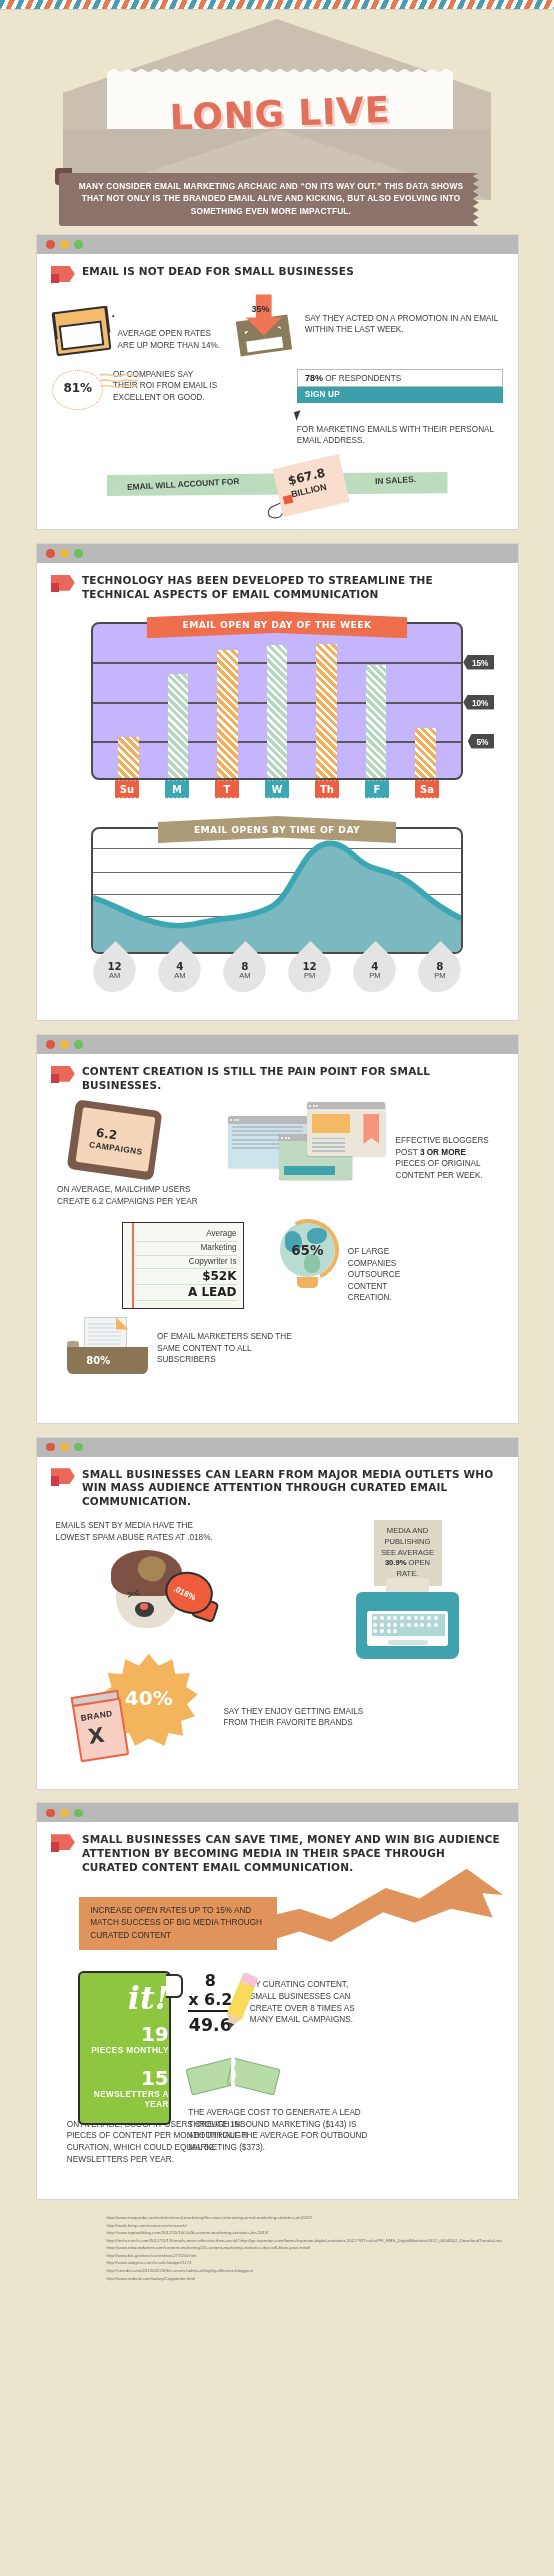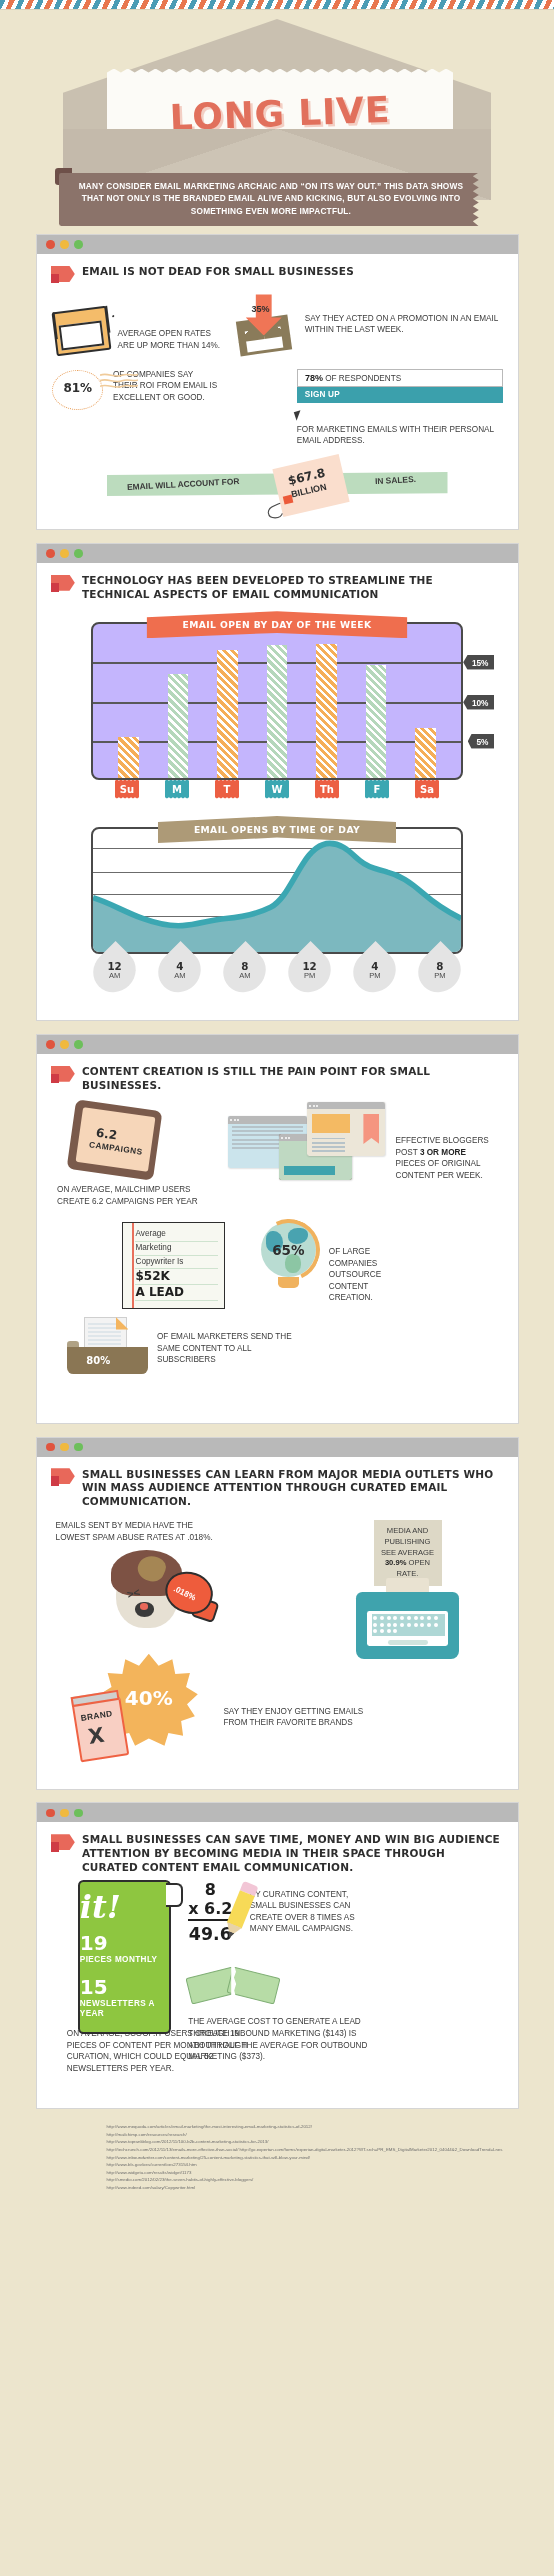--- a/index.html
+++ b/index.html
@@ -236,22 +236,22 @@
     transform:rotate(8deg);letter-spacing:0.4px;}
   .win-stack{position:relative;width:158px;height:79px;flex:0 0 auto;margin-left:16px;}
   .win{position:absolute;border-radius:2.4px;overflow:hidden;box-shadow:0.8px 0.8px 1.6px rgba(0,0,0,.12);}
   .win .tb{height:7.1px;background:#b9b9b9;display:flex;align-items:center;gap:1.6px;padding-left:2.4px;}
   .win .tb i{width:2px;height:2px;border-radius:50%;background:#fff;display:block;}
   .w1{left:0;top:14.3px;width:79px;height:52px;background:#cbe4ec;}
   .w2{left:51px;top:32px;width:73px;height:46px;background:#7a5a4b;}
   .w3{left:79px;top:0;width:78px;height:54px;background:#ece6d8;}
   .lines i{display:block;height:1.9px;background:#b6c3c9;margin:2.4px 4px 0 4px;}
   .s3r2{display:flex;margin-top:14.3px;align-items:flex-start;}
-  .note{position:relative;width:103px;height:87px;background:#f7f8f1;border:1.6px solid #2e2e2e;
-    margin-left:71px;padding:5.5px 6.3px 0 12.7px;}
+  .note{position:relative;width:122px;height:87px;background:#f7f8f1;border:1.6px solid #2e2e2e;
+    margin-left:71px;padding:5.5px 6.3px 0 12.7px;text-align:right;}
   .note .red{position:absolute;left:9.5px;top:0;bottom:0;width:1.3px;background:#e8705c;}
   .note .ln{font-size:8.2px;color:#3b3b3b;line-height:1.55;border-bottom:0.8px solid #cfe3cf;}
   .note .big{font-size:12px;font-weight:bold;color:#1f1f1f;line-height:1.24;
     font-family:"DejaVu Sans",sans-serif;border-bottom:0.8px solid #cfe3cf;}
   .globe{position:relative;width:60px;height:68px;flex:0 0 auto;margin-left:36px;}
   .globe .ball{position:absolute;left:0;top:0;width:55px;height:55px;border-radius:50%;
     background:#b9dcd2;overflow:hidden;}
   .globe .c1{position:absolute;left:4.8px;top:9.5px;width:17.4px;height:20.6px;background:#49a3b0;border-radius:40% 60% 50% 45%;}
   .globe .c2{position:absolute;left:27px;top:6.3px;width:20.6px;height:16px;background:#49a3b0;border-radius:50% 40% 60% 45%;}
   .globe .c3{position:absolute;left:24px;top:32px;width:16px;height:19px;background:#8cc6a4;border-radius:45%;}
@@ -325,21 +325,21 @@
   .media-note b{font-weight:bold;color:#1f1f1f;}
 
   
   .arrow-up{position:relative;width:261px;height:87px;}
   .au{position:absolute;left:0;top:0;width:261px;height:87px;background:#e0945b;
     clip-path:polygon(0 62%,22% 46%,34% 58%,55% 22%,68% 34%,86% 0,100% 30%,92% 28%,
       96% 56%,80% 46%,66% 62%,54% 50%,34% 84%,22% 72%,0 92%);}
   .orange-cap{background:#e0945b;padding:8px 11px;font-size:8.2px;color:#2e2e2e;line-height:1.48;}
   .scroll{position:relative;width:93px;}
   .scroll .bg{background:#8ec640;border:2.8px solid #2e2e2e;border-radius:5.5px;padding:11px 0 12.7px 0;
-    text-align:left;}
+    text-align:right;}
   .scroll .it{font-size:32px;font-weight:bold;font-style:italic;color:#fff;line-height:.9;
     font-family:"DejaVu Serif",serif;}
   .scroll .n{font-size:20px;font-weight:bold;color:#fff;margin-top:9.5px;
     font-family:"DejaVu Sans",sans-serif;}
   .scroll .t{font-size:8.2px;font-weight:bold;color:#fff;letter-spacing:0.4px;line-height:1.25;}
   .scroll .curl{position:absolute;right:-12.7px;top:3.2px;width:17.4px;height:24px;border:2.8px solid #2e2e2e;
     border-radius:0 6.3px 6.3px 0;background:#fff;border-left:none;}
   .mathbox{text-align:center;font-family:"DejaVu Sans",sans-serif;color:#1f1f1f;}
   .mathbox .l1{font-size:16px;font-weight:bold;}
   .mathbox .l2{font-size:16px;font-weight:bold;border-bottom:2.4px solid #1f1f1f;padding-bottom:1.6px;}
@@ -802,20 +802,26 @@
     </div>
     <div class="card-body">
       <div class="head-row">
         <div class="flag">
             <i class="f1"></i>
             <i class="f2"></i>
           </div>
         <h2 class="sec">SMALL BUSINESSES CAN SAVE TIME, MONEY AND WIN BIG AUDIENCE ATTENTION BY BECOMING MEDIA IN THEIR SPACE THROUGH CURATED CONTENT EMAIL COMMUNICATION.</h2>
       </div>
 
+      <div style="position:relative;height:86px;margin-top:4.8px;">
+        <div class="arrow-up" style="position:absolute;right:0;top:-11px;">
+          <i class="au"></i>
+        </div>
+        <div class="orange-cap" style="position:absolute;left:28.5px;top:17.4px;width:198px;z-index:3;">INCREASE OPEN RATES UP TO 15% AND MATCH SUCCESS OF BIG MEDIA THROUGH CURATED CONTENT</div>
+      </div>
 
       <div style="display:flex;align-items:flex-start;margin-top:4.8px;">
         <div style="position:relative;margin-left:27px;">
           <div class="scroll">
             <div class="curl"></div>
             <div class="bg">
               <div class="it">it!</div>
               <div class="n">19</div>
               <div class="t">PIECES MONTHLY</div>
               <div class="n">15</div>

